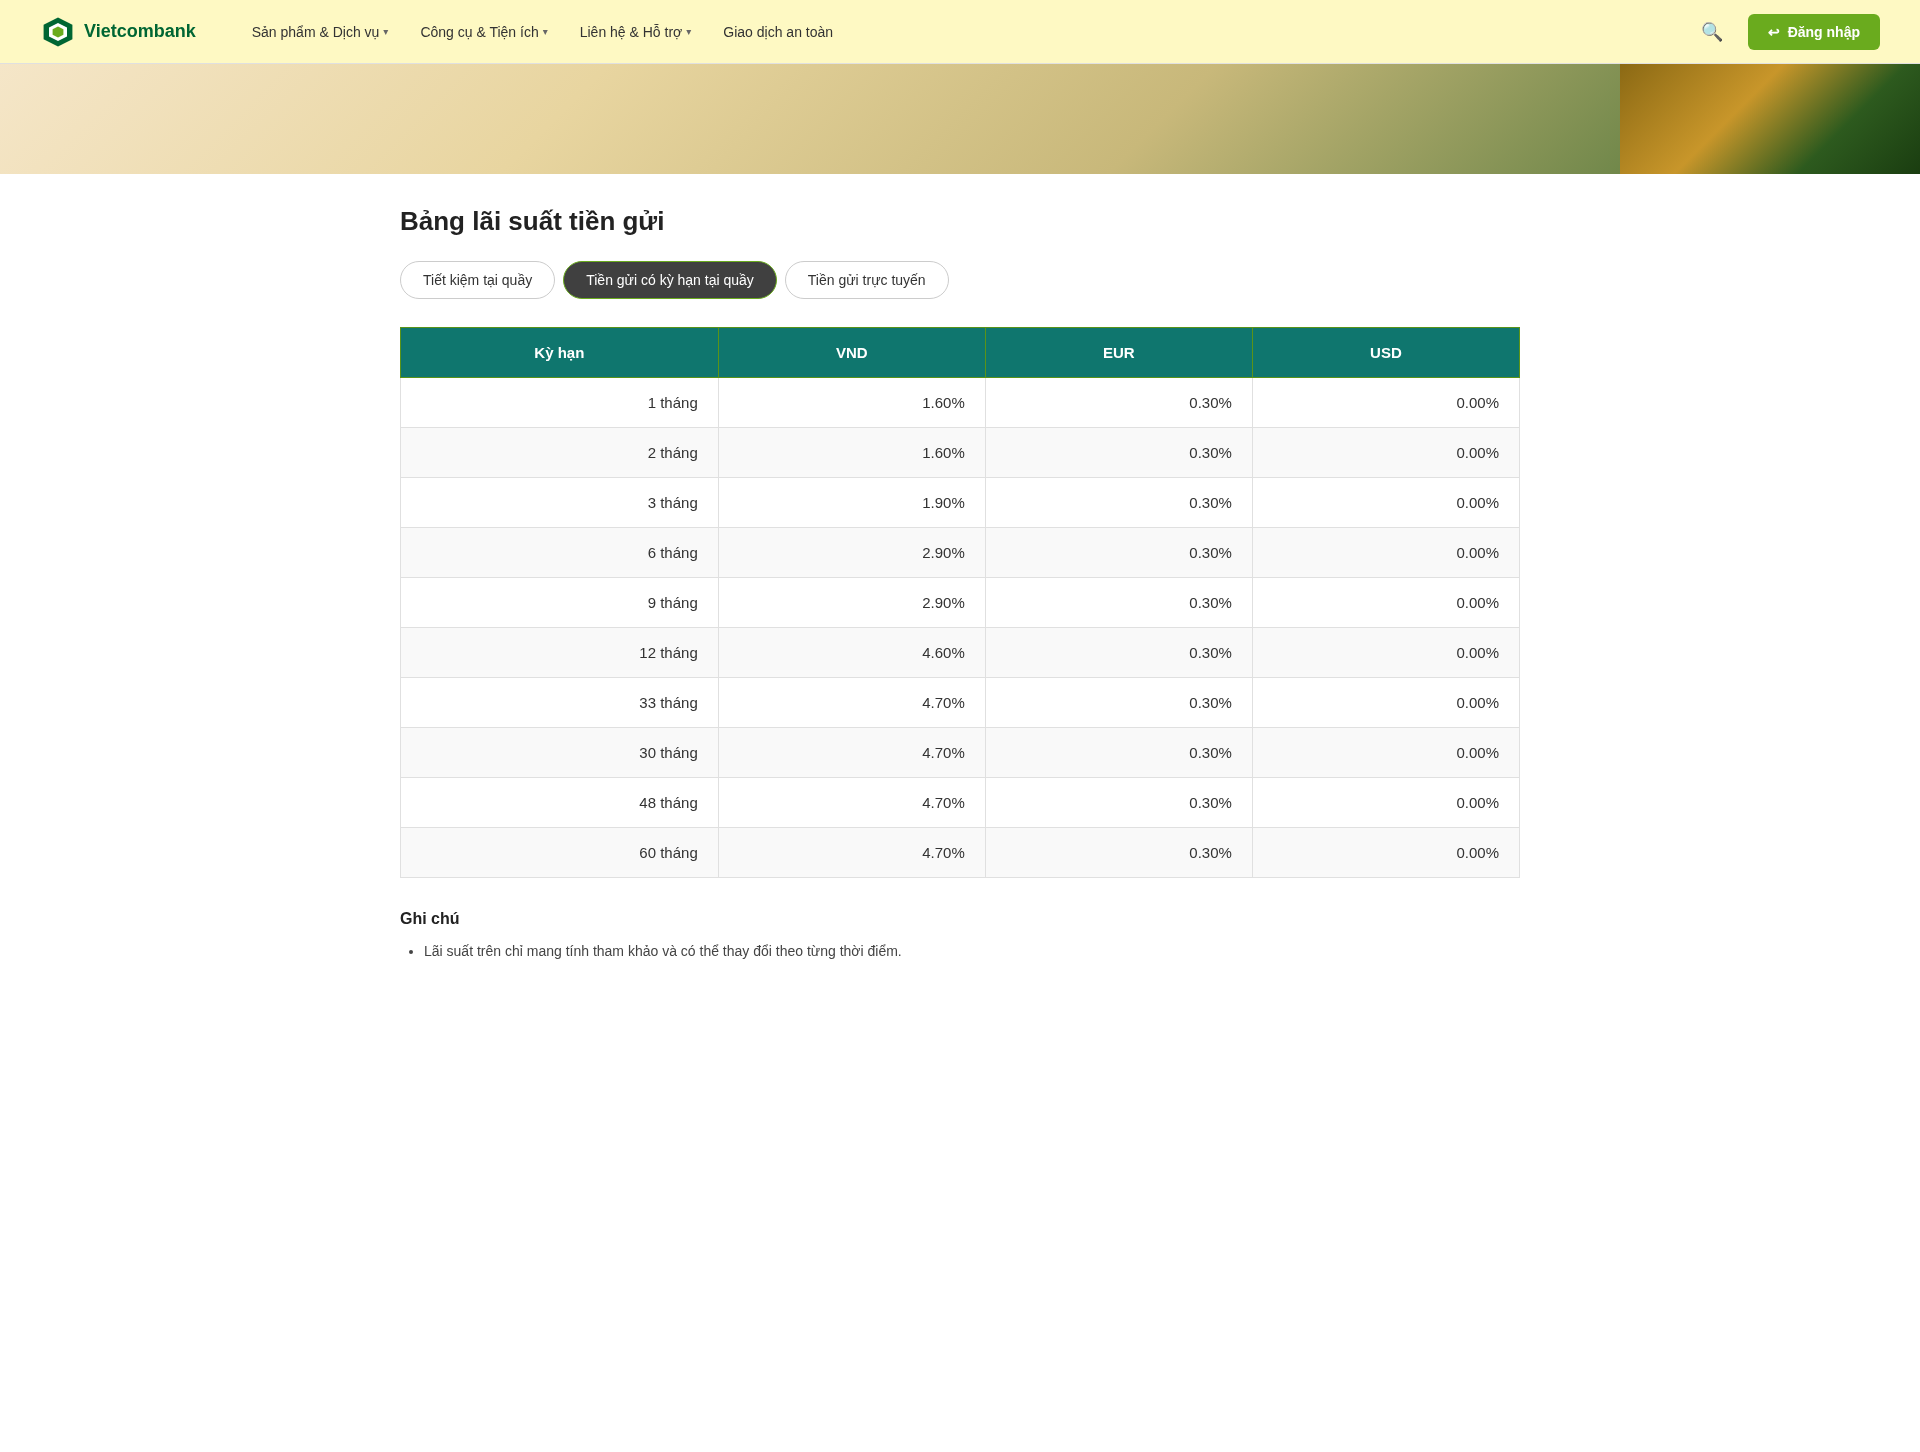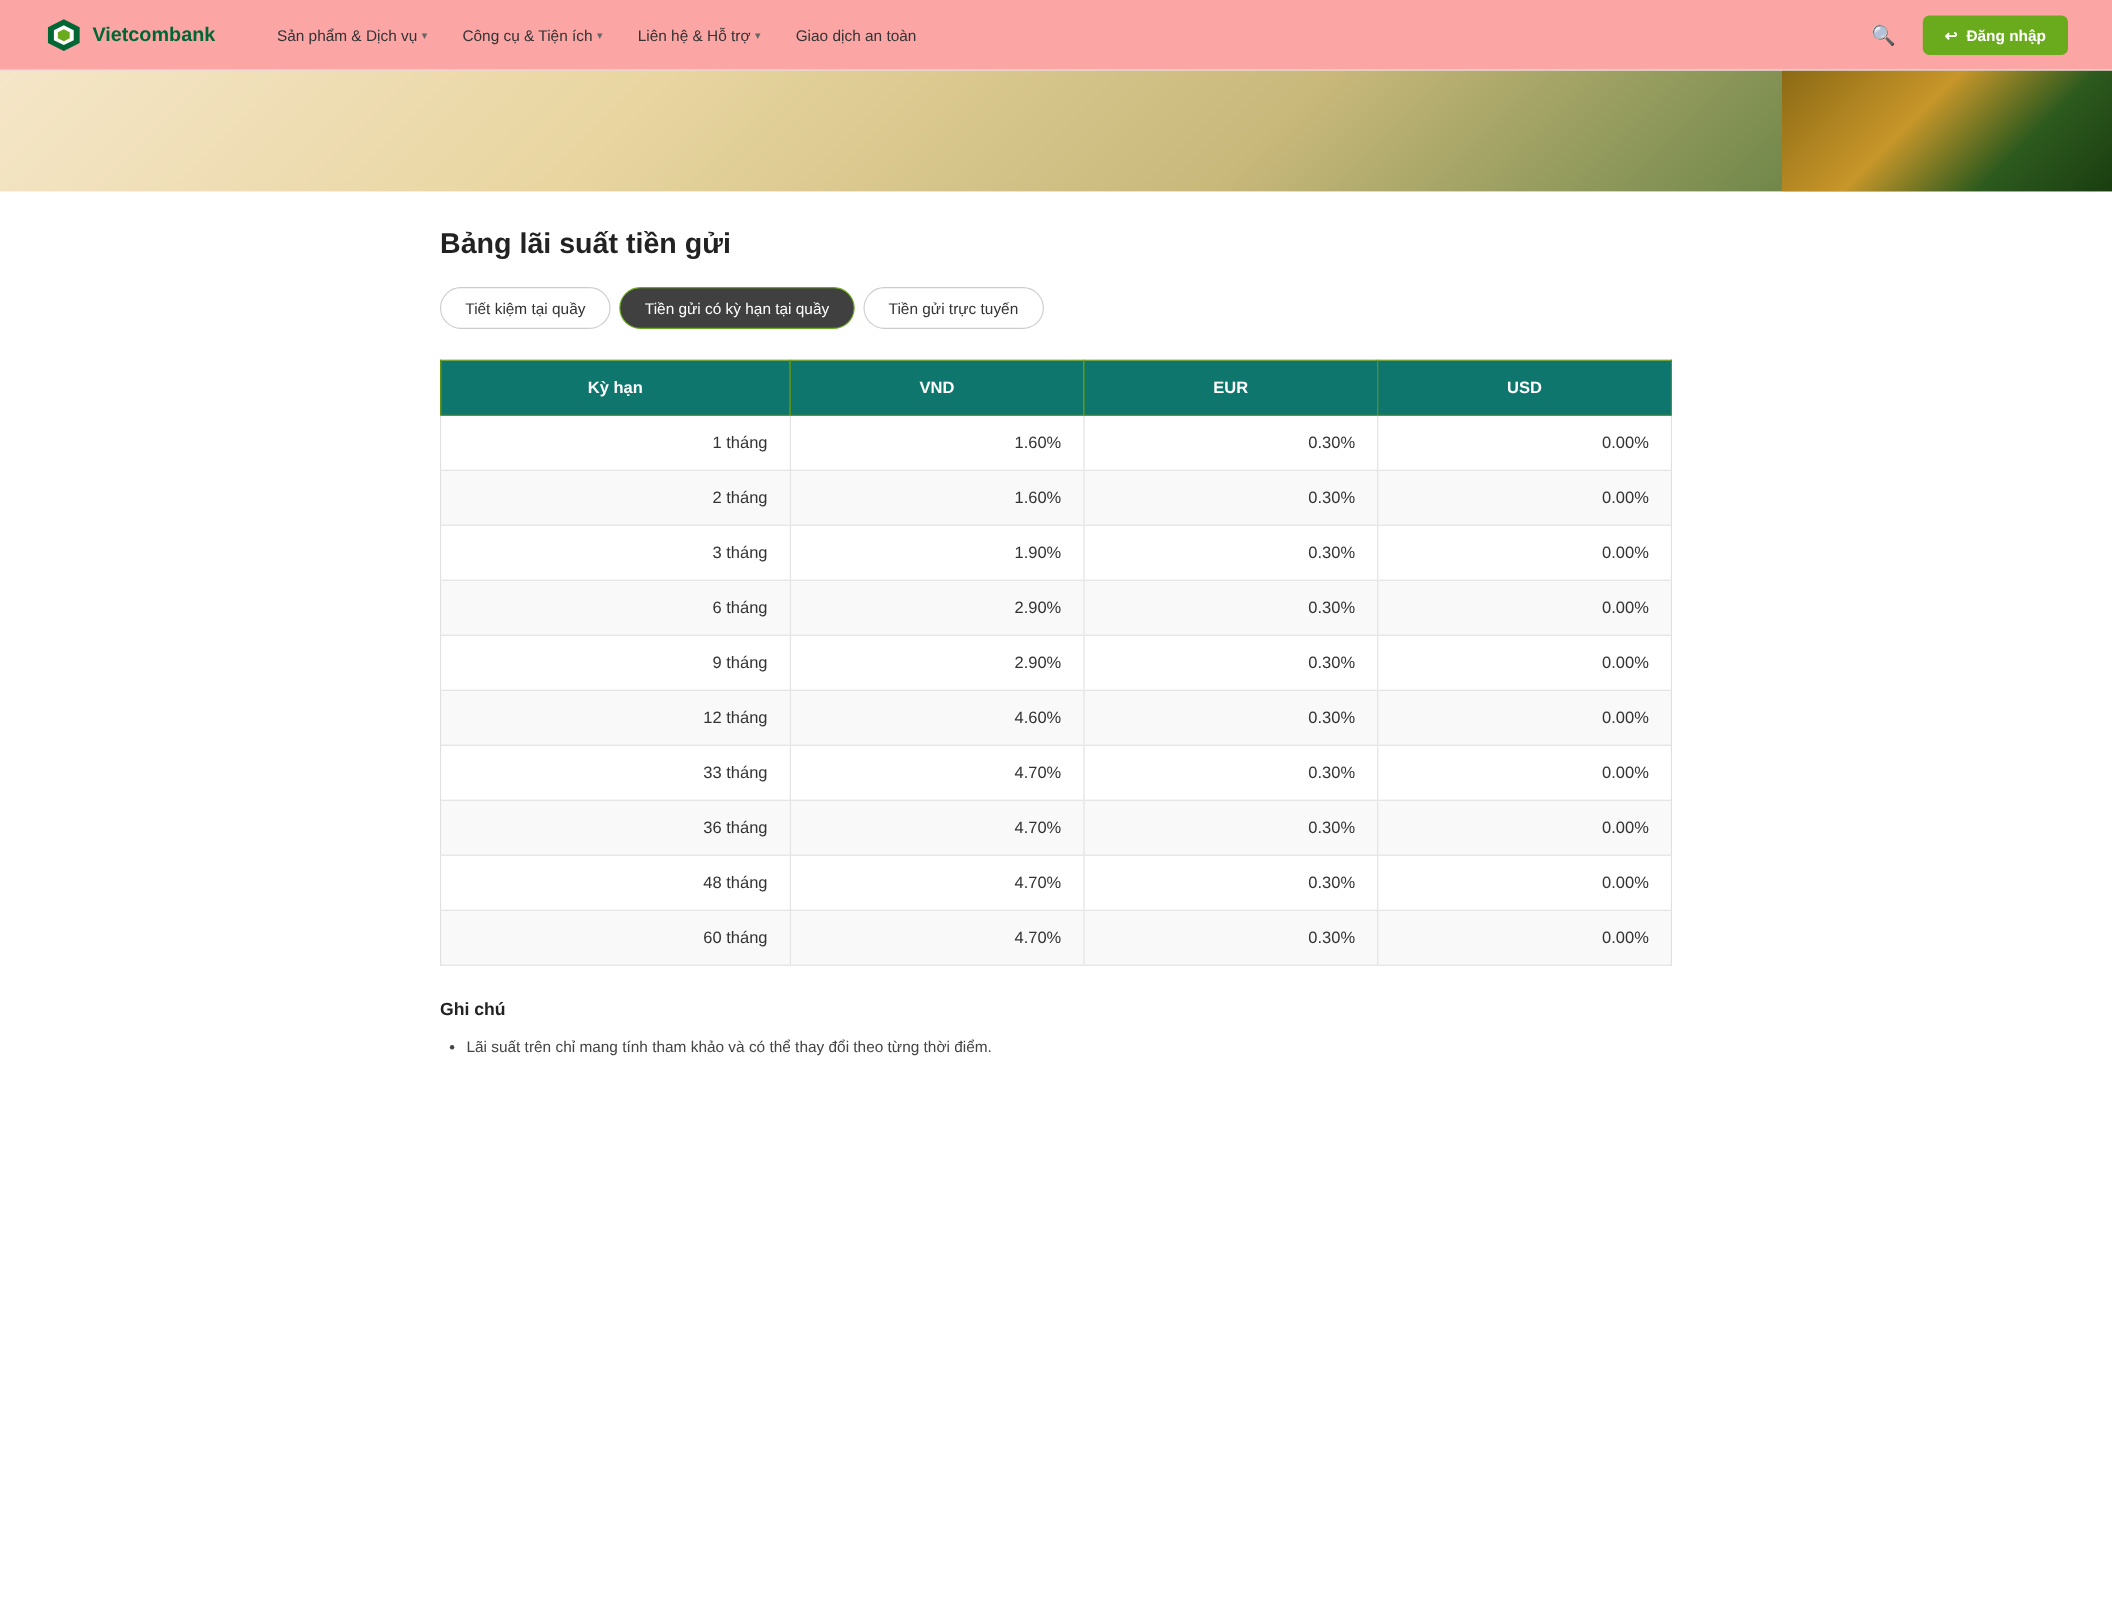--- a/index.html
+++ b/index.html
@@ -5,21 +5,21 @@
     * { box-sizing: border-box; margin: 0; padding: 0; }
     body { font-family: Arial, sans-serif; background: #fff; color: #333; font-size: 15px; }
 
     
     .navbar {
       display: flex;
       align-items: center;
       padding: 0 40px;
       height: 64px;
       border-bottom: 1px solid #e0e0e0;
-      background: #fca5a5;
+      background: #fef9c3;
       position: relative;
       z-index: 10;
     }
     .navbar-logo {
       display: flex;
       align-items: center;
       margin-right: 40px;
     }
     .logo-icon {
       width: 36px;
@@ -290,21 +290,21 @@
       <td>0.30%</td>
       <td>0.00%</td>
     </tr>
         <tr>
       <td>33 tháng</td>
       <td>4.70%</td>
       <td>0.30%</td>
       <td>0.00%</td>
     </tr>
         <tr>
-      <td>36 tháng</td>
+      <td>30 tháng</td>
       <td>4.70%</td>
       <td>0.30%</td>
       <td>0.00%</td>
     </tr>
         <tr>
       <td>48 tháng</td>
       <td>4.70%</td>
       <td>0.30%</td>
       <td>0.00%</td>
     </tr>

